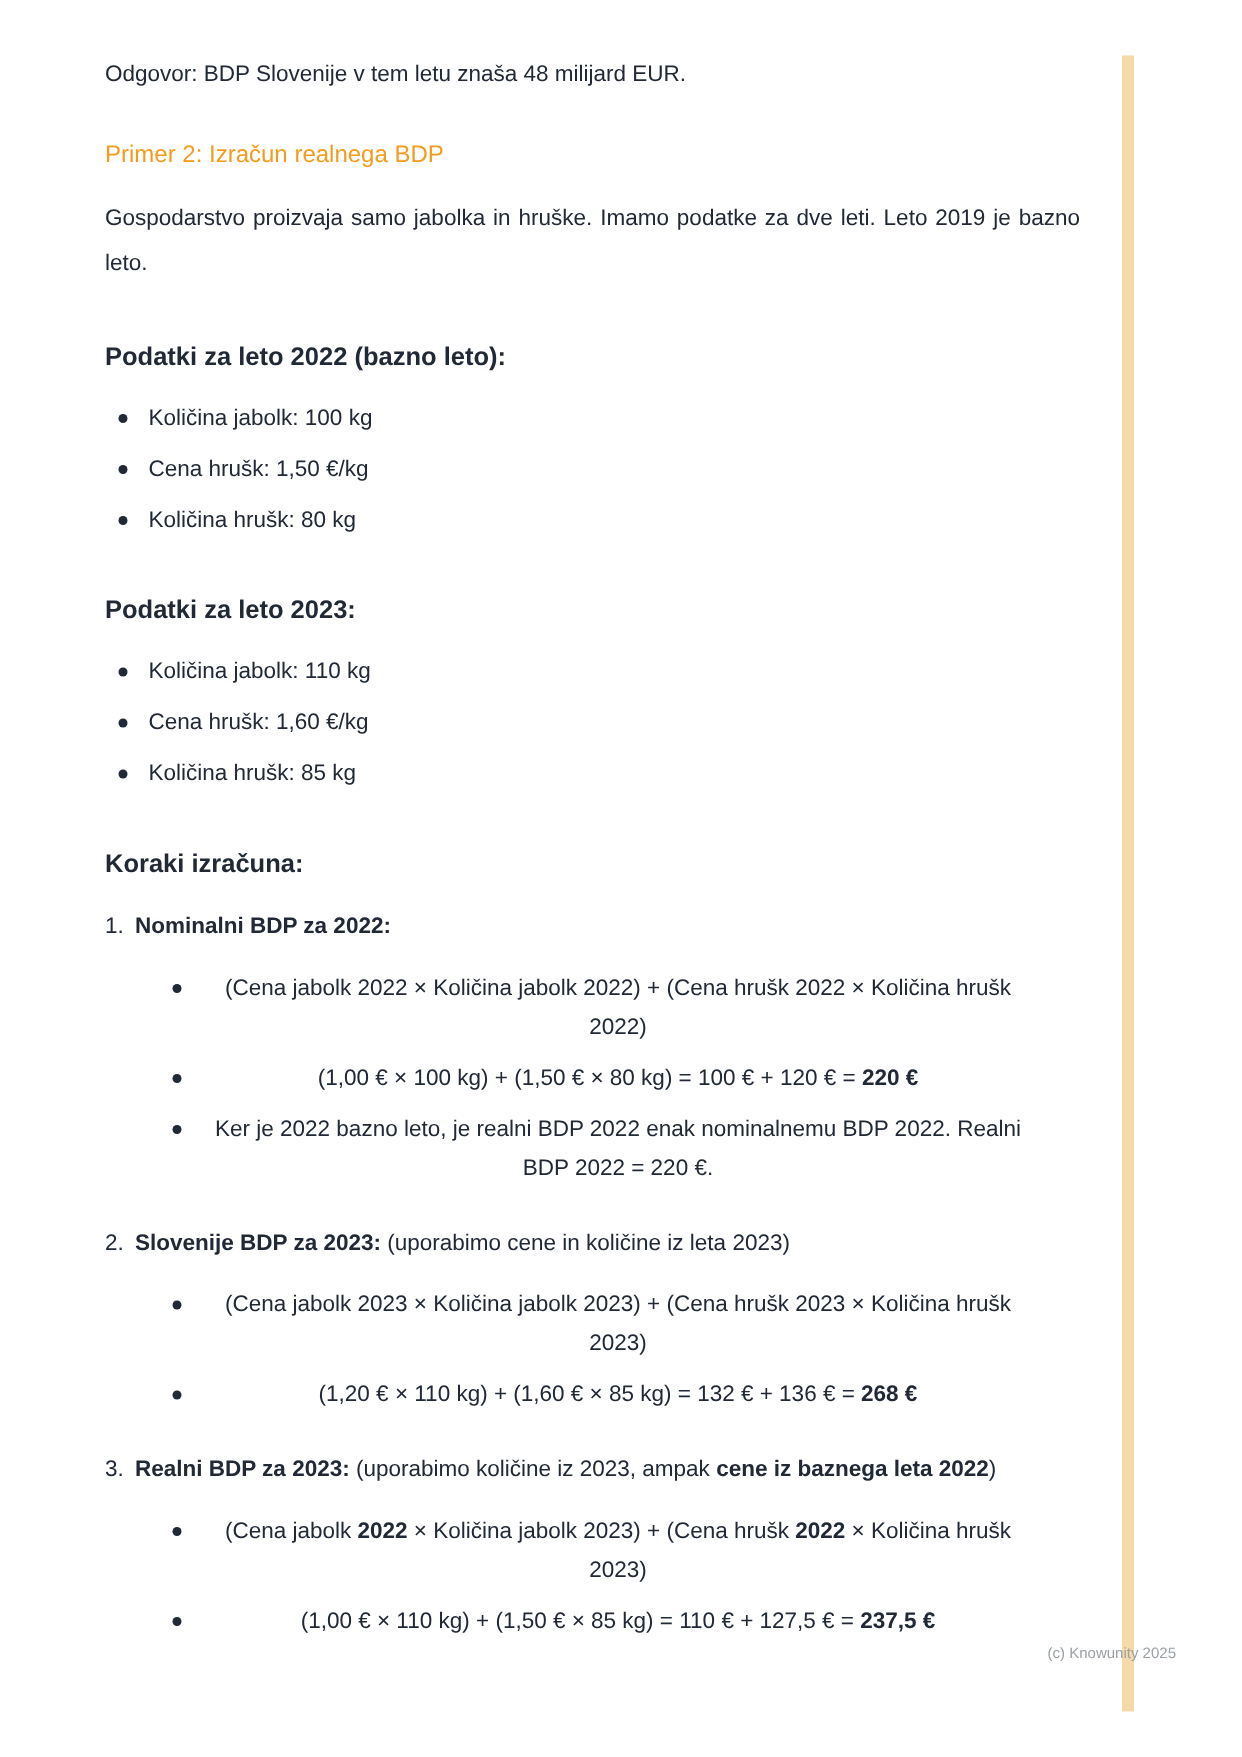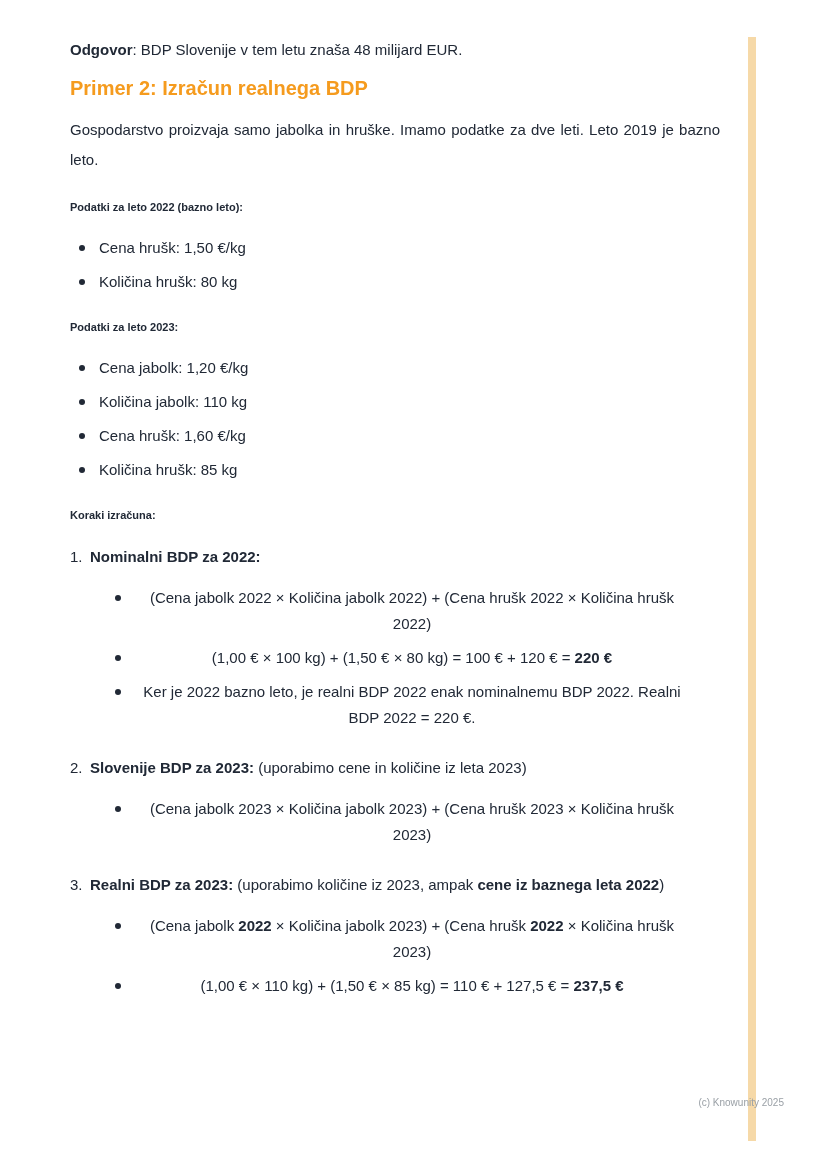--- a/index.html
+++ b/index.html
@@ -16,37 +16,37 @@
   .content {
     position: absolute;
     top: 37px;
     left: 70px;
     width: 650px;
     font-size: 15px;
     line-height: 26px;
   }
   p { margin: 0; }
   .answer { }
-  .answer strong { font-weight: 700; }
+  .answer strong { font-weight: 400; }
   .heading {
-    margin-top: 12px;
-    font-size: 20px;
+    margin-top: 28px;
+    font-size: 16px;
     line-height: 26px;
-    font-weight: 700;
+    font-weight: 400;
     color: #f59b1e;
   }
   .intro {
     margin-top: 14px;
     line-height: 30px;
     text-align: justify;
   }
   .subhead {
-    margin-top: 19px;
+    margin-top: 34px;
     font-weight: 700;
-    font-size: 11px;
+    font-size: 17px;
   }
   ul.plain-list {
     list-style: none;
     margin: 15px 0 0 0;
     padding: 0 0 0 9px;
   }
   ul.plain-list li {
     position: relative;
     padding-left: 20px;
     margin-bottom: 8px;
@@ -115,27 +115,27 @@
 
   <div class="content">
     <p class="answer"><strong>Odgovor</strong><span>: BDP Slovenije v tem letu znaša 48 milijard EUR.</span></p>
 
     <p class="heading" style="color: rgb(245, 155, 30);">Primer 2: Izračun realnega BDP</p>
 
     <p class="intro">Gospodarstvo proizvaja samo jabolka in hruške. Imamo podatke za dve leti. Leto 2019 je bazno leto.</p>
 
     <p class="subhead">Podatki za leto 2022 (bazno leto):</p>
     <ul class="plain-list" id="list-0">
+        <li>Količina jabolk: 100 kg</li>
         <li>Cena hrušk: 1,50 €/kg</li>
         <li>Količina hrušk: 80 kg</li>
       </ul>
 
     <p class="subhead">Podatki za leto 2023:</p>
     <ul class="plain-list" id="list-1">
-        <li>Cena jabolk: 1,20 €/kg</li>
         <li>Količina jabolk: 110 kg</li>
         <li>Cena hrušk: 1,60 €/kg</li>
         <li>Količina hrušk: 85 kg</li>
       </ul>
 
     <p class="subhead">Koraki izračuna:</p>
     <div class="steps" id="steps">
         <div class="step">
           <span class="step-num">1.</span>
           <div class="step-body">
@@ -146,20 +146,21 @@
               <li><span>Ker je 2022 bazno leto, je realni BDP 2022 enak nominalnemu BDP 2022. Realni BDP 2022 = 220 €.</span></li>
             </ul>
           </div>
         </div>
         <div class="step">
           <span class="step-num">2.</span>
           <div class="step-body">
             <p class="step-title"><strong>Slovenije BDP za 2023:</strong><span> (uporabimo cene in količine iz leta 2023)</span></p>
             <ul class="sub-list">
               <li><span>(Cena jabolk 2023 × Količina jabolk 2023) + (Cena hrušk 2023 × Količina hrušk 2023)</span></li>
+              <li><span>(1,20 € × 110 kg) + (1,60 € × 85 kg) = 132 € + 136 € = </span><strong>268 €</strong></li>
             </ul>
           </div>
         </div>
         <div class="step">
           <span class="step-num">3.</span>
           <div class="step-body">
             <p class="step-title"><strong>Realni BDP za 2023:</strong><span> (uporabimo količine iz 2023, ampak </span><strong>cene iz baznega leta 2022</strong><span>)</span></p>
             <ul class="sub-list">
               <li><span>(Cena jabolk </span><strong>2022</strong><span> × Količina jabolk 2023) + (Cena hrušk </span><strong>2022</strong><span> × Količina hrušk 2023)</span></li>
               <li><span>(1,00 € × 110 kg) + (1,50 € × 85 kg) = 110 € + 127,5 € = </span><strong>237,5 €</strong></li>

